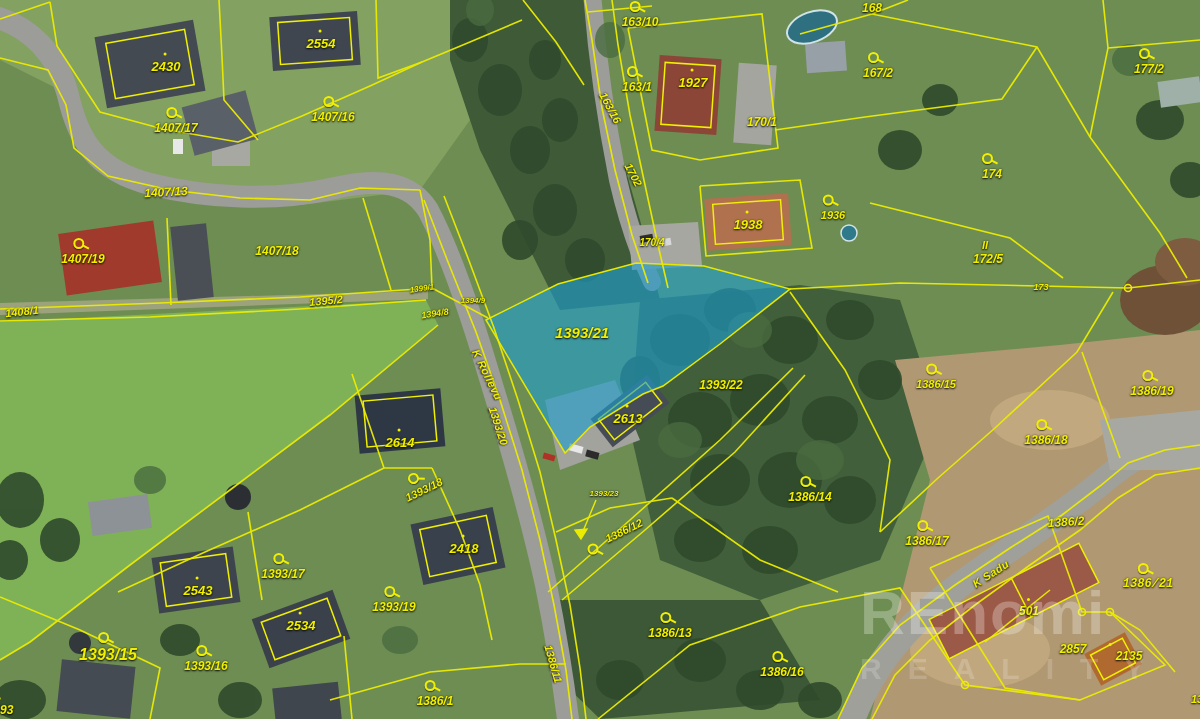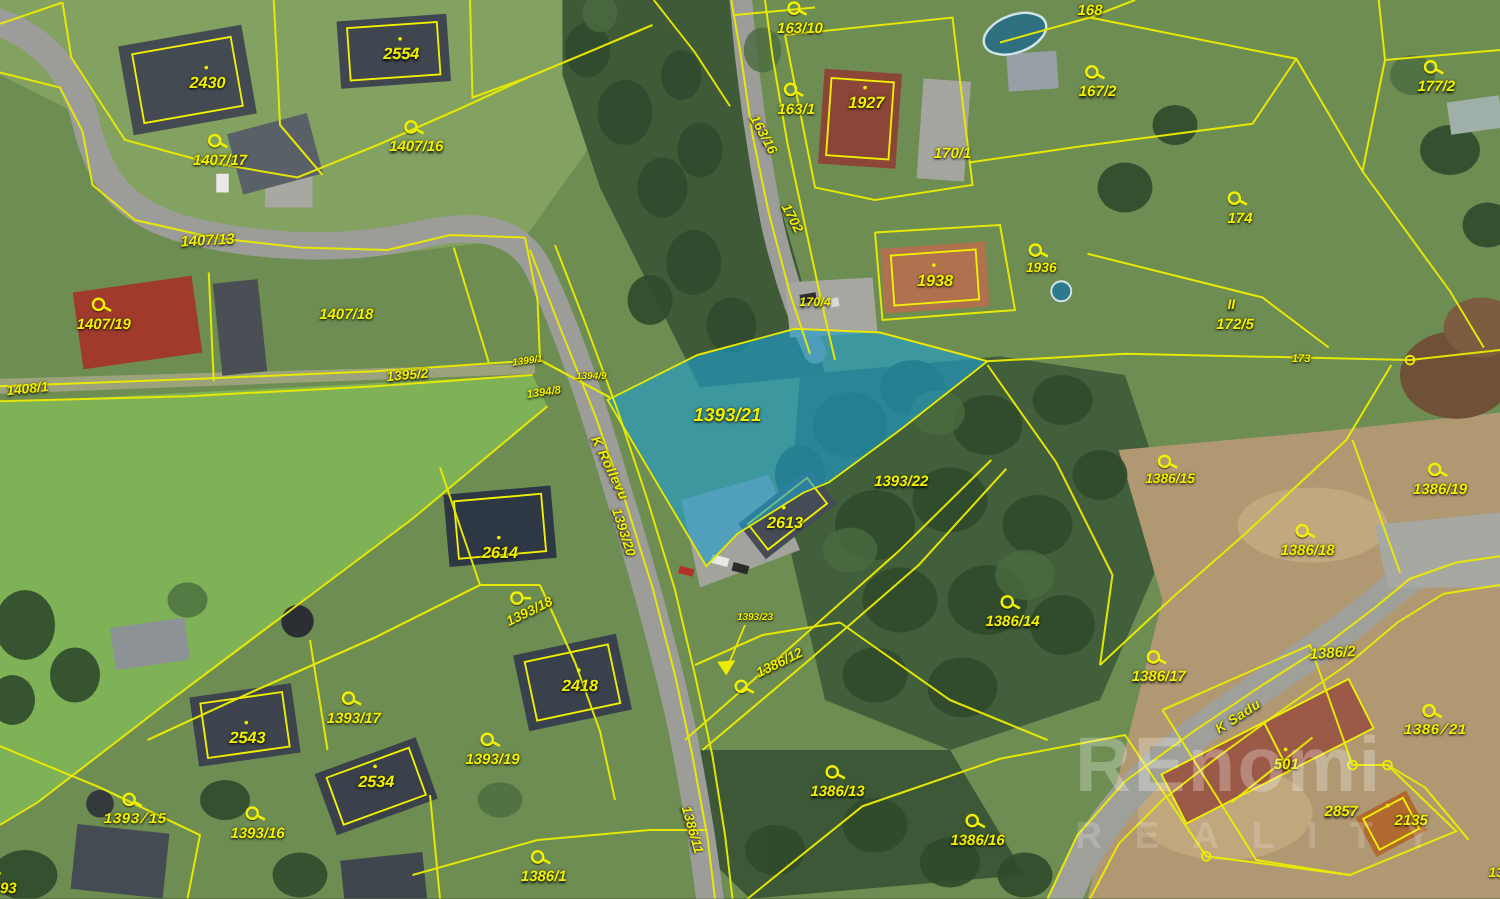--- a/index.html
+++ b/index.html
@@ -307,21 +307,21 @@
       <div class="lbl" style="left: 1111px; top: 656px; font-size: 12px; transform: translate(-50%, -50%) rotate(0deg); padding-left: 36px;">2135<span class="bdot"></span></div>
       <div class="lbl" style="left: 782px; top: 672px; font-size: 12px; transform: translate(-50%, -50%) rotate(0deg);">1386/16<span class="marker"></span></div>
       <div class="lbl" style="left: 670px; top: 633px; font-size: 12px; transform: translate(-50%, -50%) rotate(0deg);">1386/13<span class="marker"></span></div>
       <div class="lbl" style="left: 553px; top: 664px; font-size: 11px; transform: translate(-50%, -50%) rotate(74deg);">1386/11</div>
       <div class="lbl" style="left: 435px; top: 701px; font-size: 12px; transform: translate(-50%, -50%) rotate(0deg);">1386/1<span class="marker"></span></div>
       <div class="lbl" style="left: 394px; top: 607px; font-size: 12px; transform: translate(-50%, -50%) rotate(0deg);">1393/19<span class="marker"></span></div>
       <div class="lbl" style="left: 464px; top: 548px; font-size: 13px; transform: translate(-50%, -50%) rotate(0deg);">2418<span class="bdot"></span></div>
       <div class="lbl" style="left: 198px; top: 590px; font-size: 13px; transform: translate(-50%, -50%) rotate(0deg);">2543<span class="bdot"></span></div>
       <div class="lbl" style="left: 283px; top: 574px; font-size: 12px; transform: translate(-50%, -50%) rotate(0deg);">1393/17<span class="marker"></span></div>
       <div class="lbl" style="left: 301px; top: 625px; font-size: 13px; transform: translate(-50%, -50%) rotate(0deg);">2534<span class="bdot"></span></div>
-      <div class="lbl" style="left: 108px; top: 655px; font-size: 12px; transform: translate(-50%, -50%) rotate(0deg); font-family: Liberation Mono, monospace;">1393/15<span class="marker"></span></div>
+      <div class="lbl" style="left: 108px; top: 655px; font-size: 16px; transform: translate(-50%, -50%) rotate(0deg);">1393/15<span class="marker"></span></div>
       <div class="lbl" style="left: 206px; top: 666px; font-size: 12px; transform: translate(-50%, -50%) rotate(0deg);">1393/16<span class="marker"></span></div>
       <div class="lbl" style="left: 0px; top: 710px; font-size: 12px; transform: translate(-50%, -50%) rotate(0deg);">2593<span class="bdot"></span></div>
       <div class="lbl" style="left: 1197px; top: 699px; font-size: 11px; transform: translate(-50%, -50%) rotate(0deg);">13</div>
     </div>
 
 <div class="watermark">
   <div class="wm1">REnomi</div>
   <div class="wm2">REALITY</div>
 </div>
 

